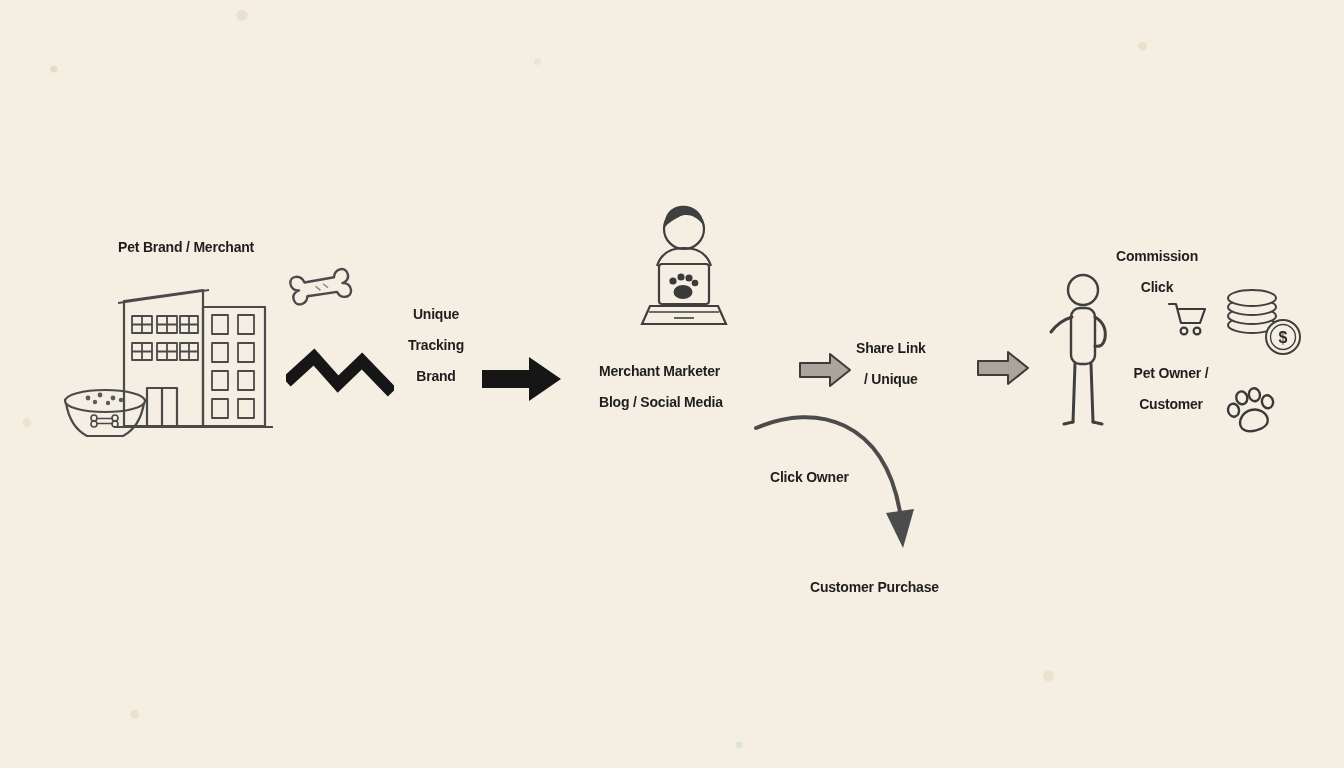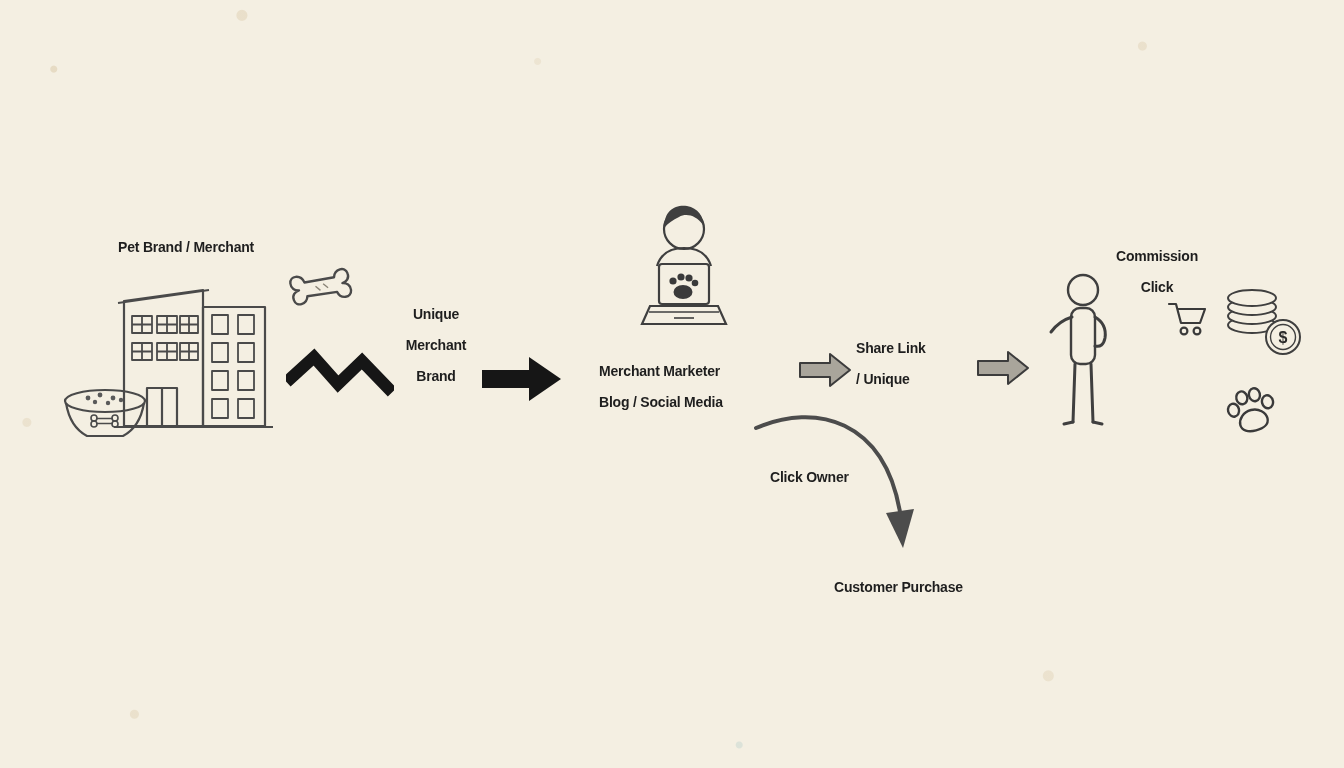--- a/index.html
+++ b/index.html
@@ -113,21 +113,21 @@
   </div>
 
   <div class="icon" style="left:286px;top:348px;width:108px;height:58px;">
     <svg width="108" height="58" viewBox="0 0 108 58">
       <polyline points="5,30 28,9 52,36 76,13 102,40" fill="none" stroke="#161616" stroke-width="12" stroke-linejoin="miter" stroke-linecap="square"></polyline>
     </svg>
   </div>
 
   <div class="label center" style="left:385px;top:299px;width:102px;">
     <div>Unique</div>
-    <div>Merchant</div>
+    <div>Tracking</div>
     <div>Brand</div>
   </div>
 
   <div class="icon" style="left:482px;top:354px;width:82px;height:50px;">
     <svg width="82" height="50" viewBox="0 0 82 50">
       <polygon points="0,16 47,16 47,3 79,25 47,47 47,34 0,34" fill="#161616"></polygon>
     </svg>
   </div>
 
   <div class="icon" style="left:636px;top:202px;width:98px;height:138px;">
@@ -157,21 +157,21 @@
     <div>Merchant Marketer</div>
     <div>Blog / Social Media</div>
   </div>
 
   <div class="icon" style="left:799px;top:351px;width:54px;height:38px;">
     <svg width="54" height="38" viewBox="0 0 54 38">
       <polygon points="1,12 31,12 31,3 51,19 31,35 31,26 1,26" fill="#a9a59b" stroke="#3c3c3c" stroke-width="2" stroke-linejoin="round"></polygon>
     </svg>
   </div>
 
-  <div class="label" style="left:856px;top:333px;">
+  <div class="label" style="left:856px;top:333px;text-align:center;">
     <div>Share Link</div>
     <div>/ Unique</div>
   </div>
 
   <div class="icon" style="left:977px;top:349px;width:54px;height:38px;">
     <svg width="54" height="38" viewBox="0 0 54 38">
       <polygon points="1,12 31,12 31,3 51,19 31,35 31,26 1,26" fill="#a9a59b" stroke="#3c3c3c" stroke-width="2" stroke-linejoin="round"></polygon>
     </svg>
   </div>
 
@@ -210,20 +210,24 @@
         <ellipse cx="32" cy="33" rx="24" ry="8" fill="#f4efe2"></ellipse>
         <ellipse cx="32" cy="24" rx="24" ry="8" fill="#f4efe2"></ellipse>
         <ellipse cx="32" cy="15" rx="24" ry="8" fill="#f4efe2"></ellipse>
         <circle cx="63" cy="54" r="17" fill="#f4efe2"></circle>
         <circle cx="63" cy="54" r="12.5" fill="none" stroke-width="1.4"></circle>
       </g>
       <text x="63" y="60" text-anchor="middle" font-size="16" font-weight="bold" font-family="Liberation Sans, sans-serif" fill="#2a2a2a">$</text>
     </svg>
   </div>
 
+  <div class="label center" style="left:1108px;top:358px;width:126px;">
+    <div>Pet Owner /</div>
+    <div>Customer</div>
+  </div>
 
   <div class="icon" style="left:1223px;top:382px;width:56px;height:56px;transform:rotate(-14deg);">
     <svg width="56" height="56" viewBox="0 0 56 56">
       <g fill="none" stroke="#3a3a3a" stroke-width="2.4">
         <ellipse cx="11" cy="24" rx="5.5" ry="6.5"></ellipse>
         <ellipse cx="22" cy="14" rx="5.5" ry="6.5"></ellipse>
         <ellipse cx="35" cy="14" rx="5.5" ry="6.5"></ellipse>
         <ellipse cx="46" cy="24" rx="5.5" ry="6.5"></ellipse>
         <path d="M28,28 C36,28 42,34 42,40 C42,46 36,49 28,49 C20,49 14,46 14,40 C14,34 20,28 28,28 Z"></path>
       </g>
@@ -234,17 +238,17 @@
     <svg width="185" height="150" viewBox="0 0 185 150">
       <path d="M6,16 C66,-10 134,8 150,100" fill="none" stroke="#4c4c4c" stroke-width="4" stroke-linecap="round"></path>
       <polygon points="136,101 164,97 153,136" fill="#4c4c4c"></polygon>
     </svg>
   </div>
 
   <div class="label" style="left:770px;top:462px;">
     <div>Click Owner</div>
   </div>
 
-  <div class="label" style="left:810px;top:572px;margin-left:24px;">
+  <div class="label" style="left:810px;top:572px;">
     <div>Customer Purchase</div>
   </div>
 
 </div>
 
 </body></html>

